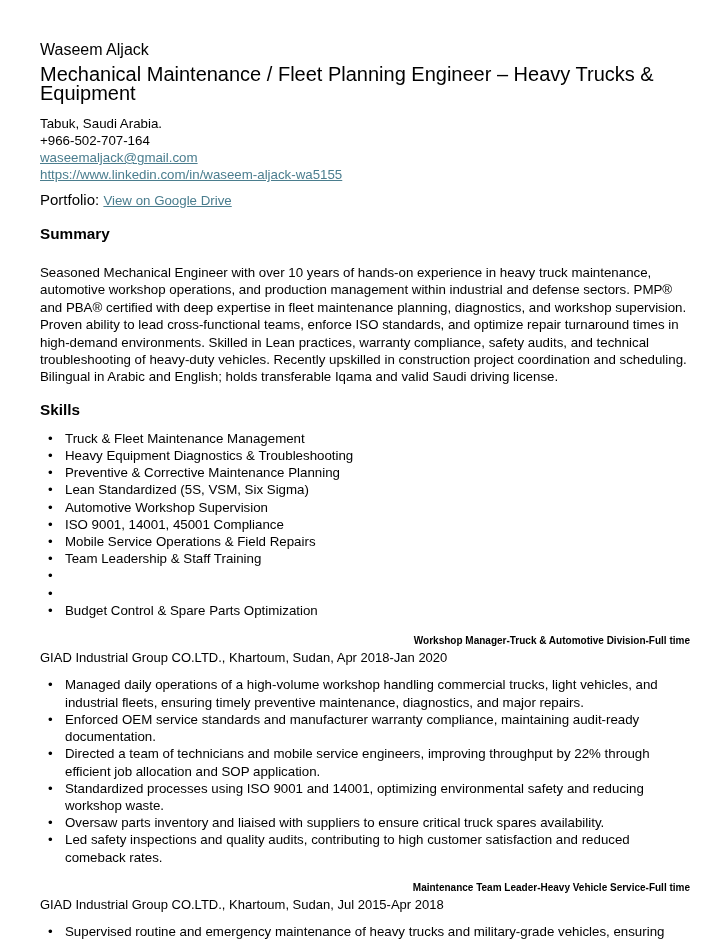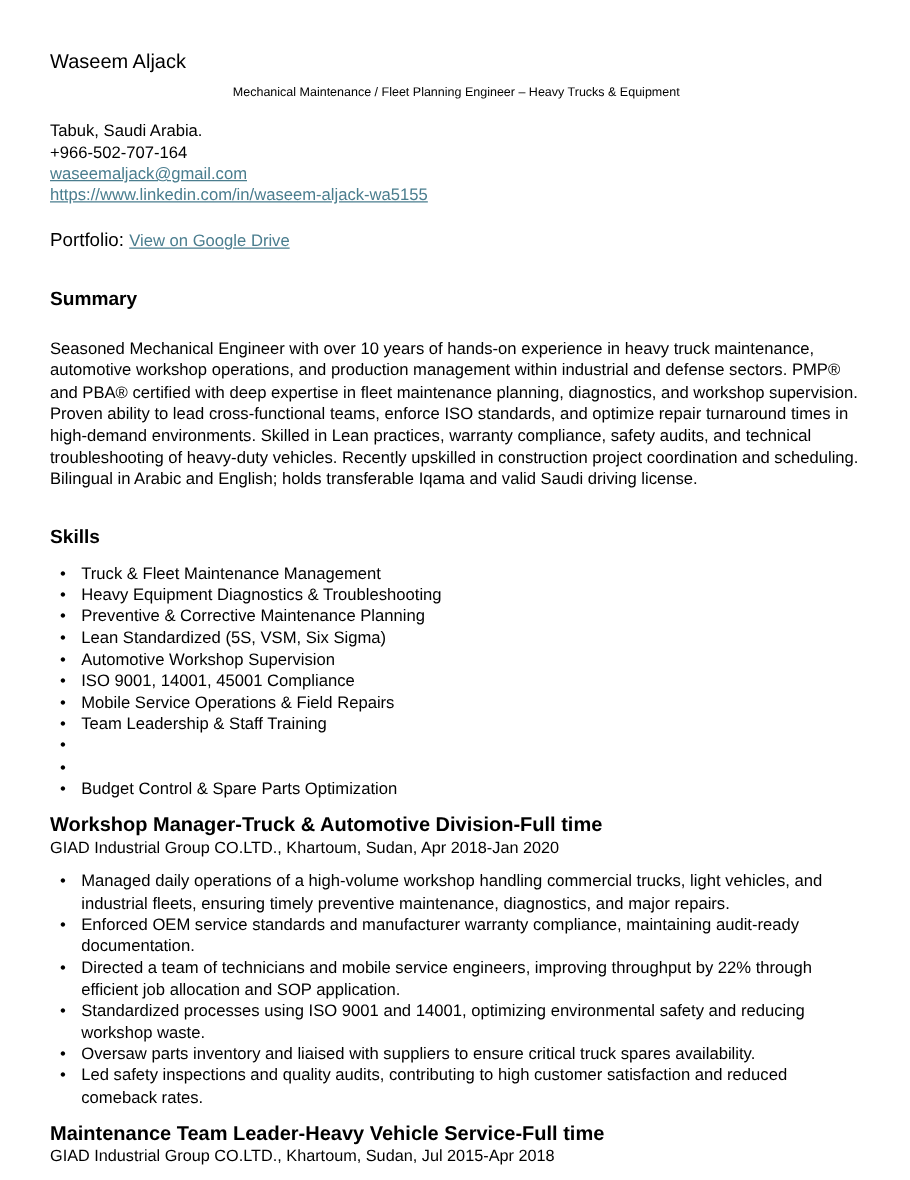--- a/index.html
+++ b/index.html
@@ -12,47 +12,46 @@
   }
   .page { padding: 40px 38px 0 40px; }
 
   .name {
     font-size: 16px;
     font-weight: normal;
     line-height: 20px;
     margin: 0 0 5px 0;
   }
   .subtitle {
-    font-size: 10px;
+    font-size: 20px;
     line-height: 19px;
     margin: 0 0 12px 0;
-    text-align: center;
   }
 
   .contact-line {
     font-size: 13.3px;
     line-height: 17px;
   }
   a.link {
     color: #4a7d8e;
     text-decoration: underline;
     cursor: pointer;
   }
   .portfolio-line {
     font-size: 15px;
     line-height: 19px;
-    margin-top: 19px;
+    margin-top: 7px;
   }
   .portfolio-line a.link { font-size: 13.3px; }
 
   .section-heading {
     font-size: 15.3px;
     font-weight: bold;
     line-height: 19px;
-    margin: 28px 0 0 0;
+    margin: 14px 0 0 0;
   }
 
   .summary-text {
     font-size: 13.3px;
     line-height: 17.4px;
     margin: 21px 0 0 0;
   }
 
   ul.bullet-list {
     list-style: none;
@@ -66,23 +65,24 @@
   }
   .bullet-dot {
     flex: none;
     width: 17px;
     margin-left: 8px;
     font-size: 13.3px;
   }
 
   .job { margin-top: 13px; }
   .job-title {
-    font-size: 16px;
+    font-size: 10px;
     font-weight: bold;
     line-height: 17.2px;
+    text-align: right;
   }
   .job-company {
     font-size: 13px;
     line-height: 17.2px;
   }
   .job ul.bullet-list { margin-top: 10px; }
 </style>
 </head>
 <body>
 

